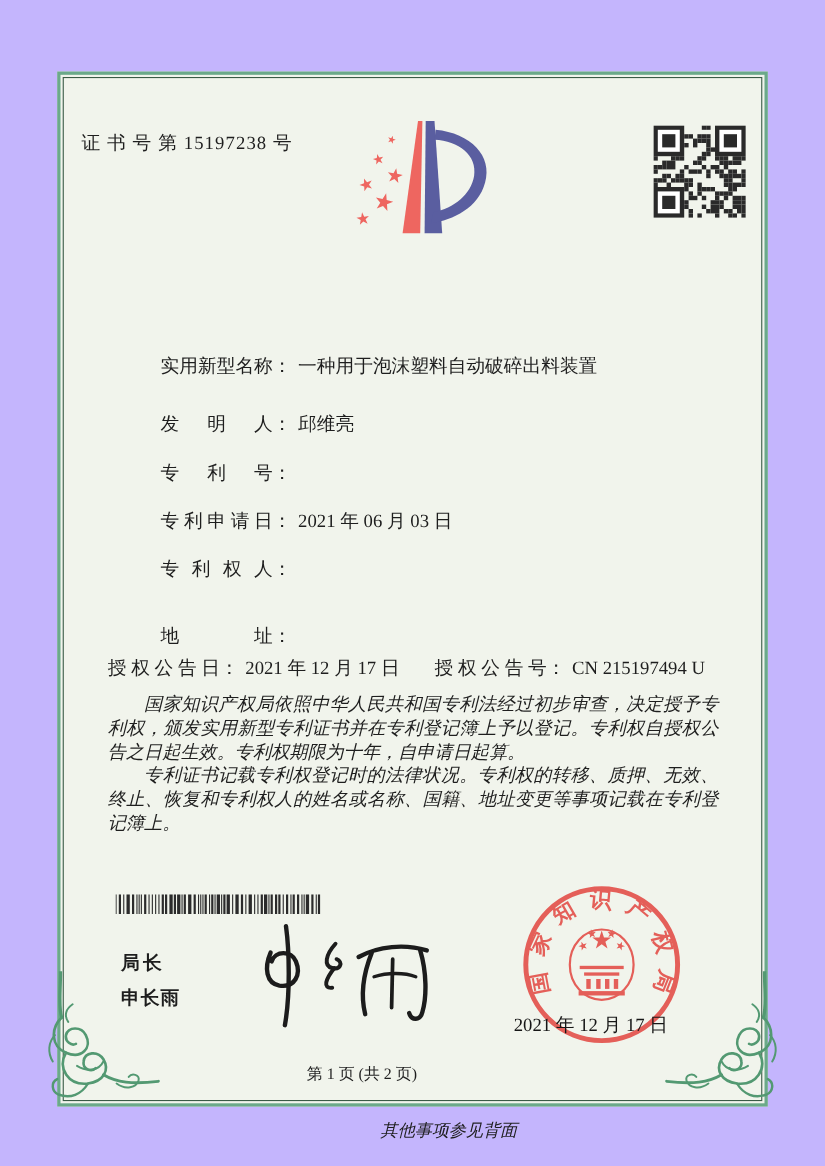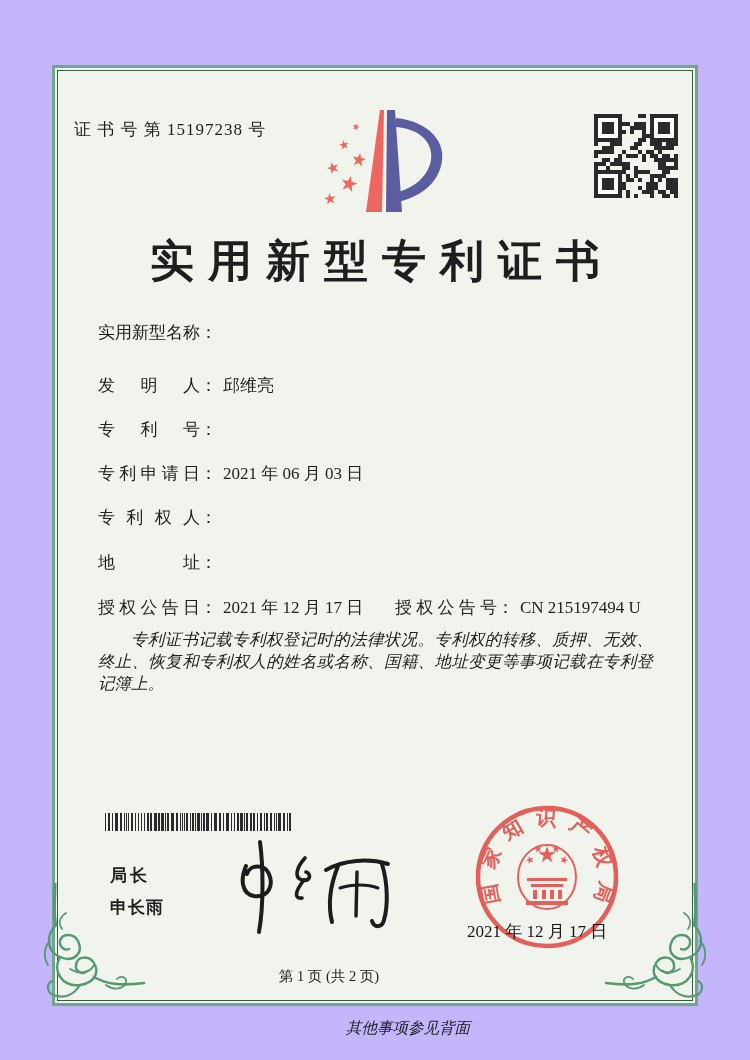--- a/index.html
+++ b/index.html
@@ -7,24 +7,24 @@
          font-family:"Liberation Serif","DejaVu Serif",serif;color:#1e1e1e;}
   .frame{position:absolute;left:52px;top:65px;width:640px;height:935px;
          border:3px solid #6ba98a;background:#f1f4ec;}
   .frame-inner{position:absolute;left:2px;top:2px;right:2px;bottom:2px;border:1.5px solid #3a5a46;}
   .cert-no{position:absolute;left:74px;top:118px;font-size:17px;letter-spacing:1px;}
   .logo{position:absolute;left:300px;top:104px;}
   .qr{position:absolute;left:594px;top:114px;}
   .title{position:absolute;left:0;top:232px;width:750px;margin:0;text-align:center;
          font-size:44px;font-weight:600;letter-spacing:14px;text-indent:14px;}
   .row{position:absolute;left:98px;right:60px;display:flex;font-size:17px;line-height:22px;}
-  .row .lab{display:inline-block;width:102px;text-align:justify;text-align-last:justify;flex:none;}
+  .row .lab{display:inline-block;width:102px;text-align:justify;text-align-last:justify;flex:none;margin-left:48px;}
   .row .colon{flex:none;margin-right:6px;}
   .row .val{white-space:nowrap;}
-  .r1{top:322px}.r2{top:375px}.r3{top:419px}.r4{top:463px}.r5{top:507px}.r6{top:552px}
+  .r1{top:322px}.r2{top:375px}.r3{top:419px}.r4{top:463px}.r5{top:507px}.r6{top:568px}
   .grant-row{position:absolute;top:597px;left:98px;right:60px;font-size:17px;line-height:22px;}
   .gcell{position:absolute;top:0;display:flex;}
   .gc1{left:0}.gc2{left:297px}
   .gcell .lab{display:inline-block;width:102px;text-align:justify;text-align-last:justify;flex:none;}
   .gcell .colon{margin-right:6px;}
   .paras{position:absolute;left:98px;top:629px;width:555px;font-size:16.5px;line-height:21.8px;
          font-style:italic;text-align:justify;}
   .paras p{margin:0;text-indent:2em;}
   .barcode{position:absolute;left:105px;top:813px;}
   .sig-title{position:absolute;left:110px;top:864px;font-size:17px;font-weight:600;letter-spacing:3px;
@@ -243,25 +243,25 @@
         <rect x="8" y="8" width="12" height="12"></rect>
         <rect x="56" y="0" width="28" height="28"></rect>
         <rect x="60" y="4" width="20" height="20" fill="#fff"></rect>
         <rect x="64" y="8" width="12" height="12"></rect>
         <rect x="0" y="56" width="28" height="28"></rect>
         <rect x="4" y="60" width="20" height="20" fill="#fff"></rect>
         <rect x="8" y="64" width="12" height="12"></rect>
       </g>
   </svg>
 
-  <h1 class="title">实用新型专利证书</h1>
 
   <div class="row r1">
     <span class="lab">实用新型名称</span>
       <span class="colon">：</span>
+      <span class="val">一种用于泡沫塑料自动破碎出料装置</span>
   </div>
   <div class="row r2">
     <span class="lab">发明人</span>
       <span class="colon">：</span>
       <span class="val">邱维亮</span>
   </div>
   <div class="row r3">
     <span class="lab">专利号</span>
       <span class="colon">：</span>
   </div>
@@ -286,20 +286,21 @@
         <span class="val">2021 年 12 月 17 日</span>
     </div>
     <div class="gcell gc2">
       <span class="lab">授权公告号</span>
         <span class="colon">：</span>
         <span class="val">CN 215197494 U</span>
     </div>
   </div>
 
   <div class="paras">
+    <p>国家知识产权局依照中华人民共和国专利法经过初步审查，决定授予专利权，颁发实用新型专利证书并在专利登记簿上予以登记。专利权自授权公告之日起生效。专利权期限为十年，自申请日起算。</p>
     <p>专利证书记载专利权登记时的法律状况。专利权的转移、质押、无效、终止、恢复和专利权人的姓名或名称、国籍、地址变更等事项记载在专利登记簿上。</p>
   </div>
 
   <svg class="barcode" width="190" height="18" viewBox="0 0 190 18">
     <g id="bar-g" fill="#2b2b2b">
         <rect x="0" y="0" width="1" height="18"></rect>
         <rect x="3" y="0" width="2" height="18"></rect>
         <rect x="7" y="0" width="1" height="18"></rect>
         <rect x="10" y="0" width="3" height="18"></rect>
         <rect x="15" y="0" width="2" height="18"></rect>

